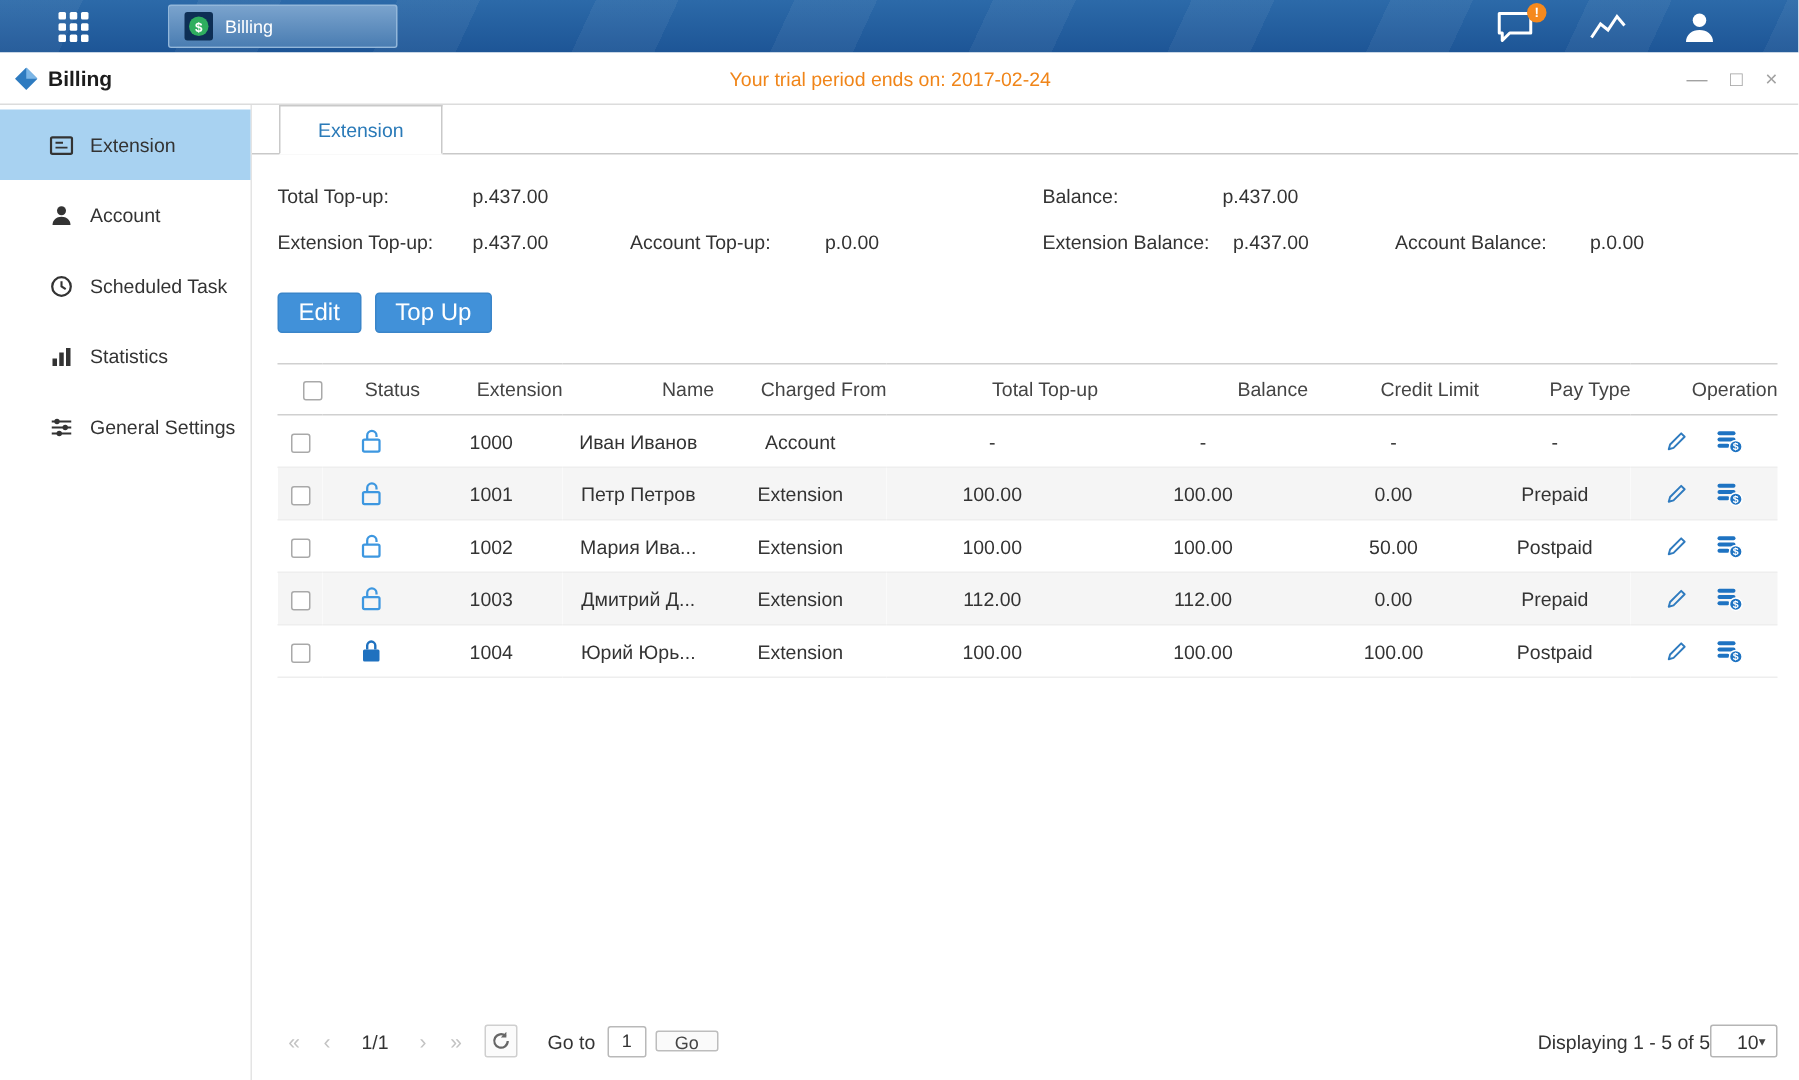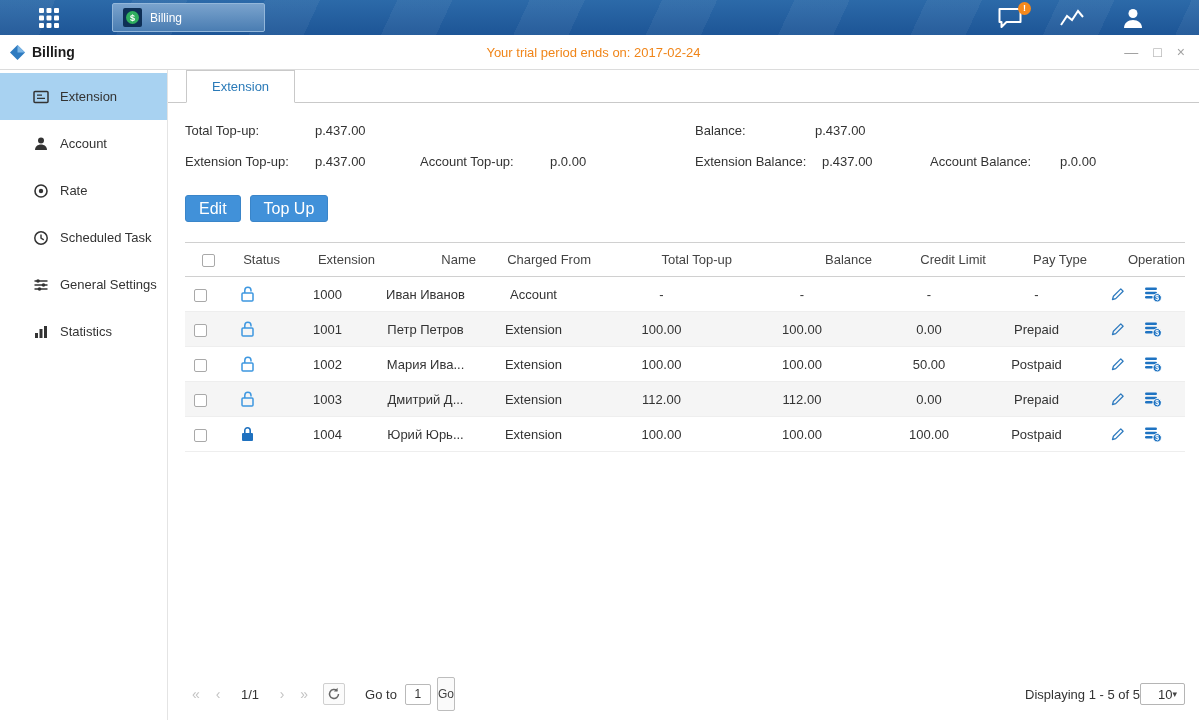--- a/index.html
+++ b/index.html
@@ -59,21 +59,21 @@
 .op-icons{display:flex;justify-content:center;gap:18px;align-items:center}
 .op-icons span{display:flex;cursor:pointer}
 
 
 .pagination{margin-top:auto;flex:0 0 46px;display:flex;align-items:center;padding:0 14px 6px 17px}
 .pg-arrow{width:22px;height:22px;display:flex;align-items:center;justify-content:center;color:#c3c3c3;font-size:14px;cursor:default}
 .pg-text{margin:0 12px;color:#333}
 .pg-refresh{width:22px;height:22px;border:1px solid #cfcfcf;border-radius:2px;display:flex;align-items:center;justify-content:center;background:#fbfbfb;cursor:pointer;margin-left:8px}
 .goto-label{margin-left:20px;margin-right:8px}
 .goto-input{width:26px;height:21px;border:1px solid #b9b9b9;border-radius:2px;text-align:center;font-size:12px;font-family:inherit;color:#333}
-.go-btn{margin-left:6px;height:34px;padding:0 0;border:1px solid #bdbdbd;border-radius:2px;background:#fafafa;font-size:12px;font-family:inherit;color:#444;cursor:pointer}
+.go-btn{margin-left:6px;height:14px;padding:0 12px;border:1px solid #bdbdbd;border-radius:2px;background:#fafafa;font-size:12px;font-family:inherit;color:#444;cursor:pointer}
 .pag-right{margin-left:auto;display:flex;align-items:center;gap:0}
 .size-select{width:45px;height:22px;border:1px solid #b5b5b5;border-radius:2px;display:flex;align-items:center;justify-content:space-between;padding:0 17px;cursor:pointer;background:#fff}
 .size-arrow{font-size:9px;color:#444}
 </style>
 </head>
 <body>
 
 <div class="app">
 
   <div class="topbar">
@@ -147,48 +147,41 @@
       </div>
       <div class="side-item">
         <svg viewBox="0 0 16 16">
             <circle cx="8" cy="4.5" r="3" fill="#333"></circle>
             <path d="M2 14c0-3.3 2.7-5.5 6-5.5s6 2.2 6 5.5z" fill="#333"></path>
           </svg>
         <span>Account</span>
       </div>
       <div class="side-item">
         <svg viewBox="0 0 16 16">
-            <circle cx="8" cy="8" r="6" fill="none" stroke="#333" stroke-width="1.6"></circle>
-            <circle cx="8" cy="8" r="2.2" fill="#333"></circle>
-          </svg>
-        <span>Rate</span>
+            <circle cx="8" cy="8" r="6.2" fill="none" stroke="#333" stroke-width="1.5"></circle>
+            <path d="M8 4.5V8l2.8 1.8" fill="none" stroke="#333" stroke-width="1.4"></path>
+          </svg>
+        <span>Scheduled Task</span>
       </div>
       <div class="side-item">
         <svg viewBox="0 0 16 16">
-            <circle cx="8" cy="8" r="6.2" fill="none" stroke="#333" stroke-width="1.5"></circle>
-            <path d="M8 4.5V8l2.8 1.8" fill="none" stroke="#333" stroke-width="1.4"></path>
-          </svg>
-        <span>Scheduled Task</span>
+            <rect x="2" y="9" width="3" height="5" fill="#333"></rect>
+            <rect x="6.5" y="5" width="3" height="9" fill="#333"></rect>
+            <rect x="11" y="2" width="3" height="12" fill="#333"></rect>
+          </svg>
+        <span>Statistics</span>
       </div>
       <div class="side-item">
         <svg viewBox="0 0 16 16">
             <path d="M1.5 4h13M1.5 8h13M1.5 12h13" stroke="#333" stroke-width="1.4"></path>
             <circle cx="5" cy="4" r="1.8" fill="#333"></circle>
             <circle cx="10.5" cy="8" r="1.8" fill="#333"></circle>
             <circle cx="6.5" cy="12" r="1.8" fill="#333"></circle>
           </svg>
         <span>General Settings</span>
-      </div>
-      <div class="side-item">
-        <svg viewBox="0 0 16 16">
-            <rect x="2" y="9" width="3" height="5" fill="#333"></rect>
-            <rect x="6.5" y="5" width="3" height="9" fill="#333"></rect>
-            <rect x="11" y="2" width="3" height="12" fill="#333"></rect>
-          </svg>
-        <span>Statistics</span>
       </div>
     </div>
 
     <div class="main">
 
       <div class="tabstrip">
         <div class="tab">Extension</div>
       </div>
 
       <div class="summary">

